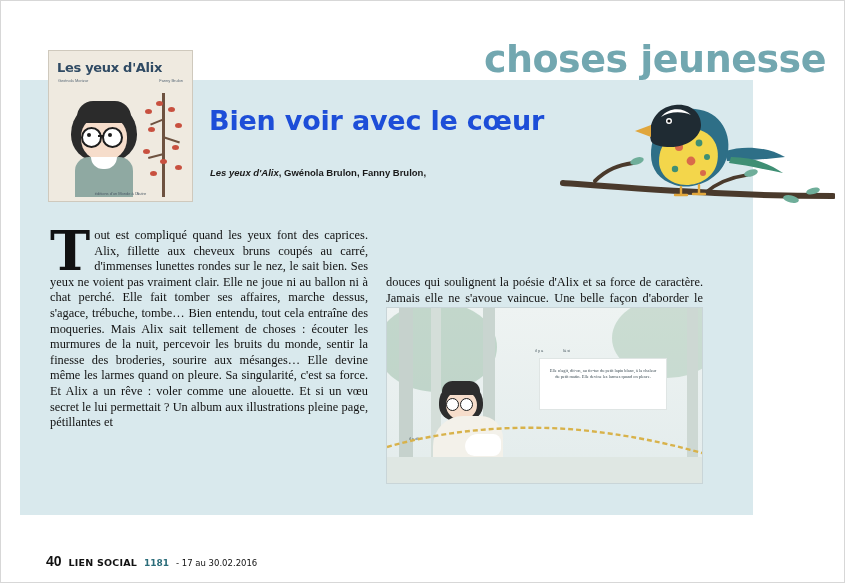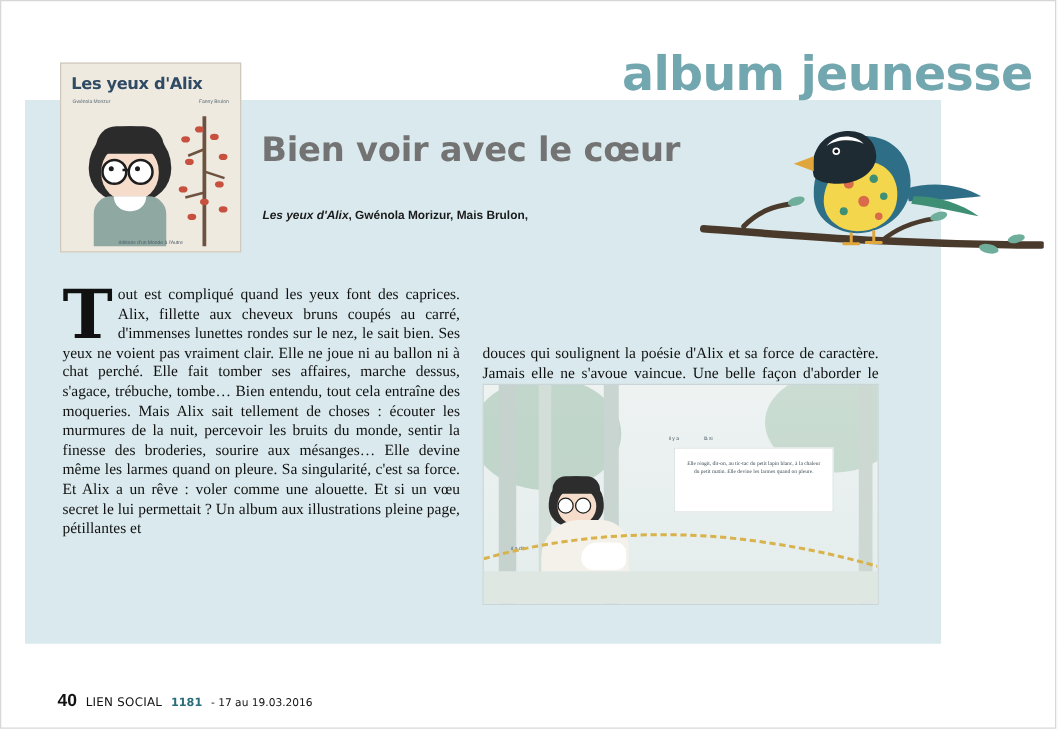--- a/index.html
+++ b/index.html
@@ -210,21 +210,21 @@
   }
 
   
   .headline {
     position: absolute;
     left: 209px;
     top: 105px;
     font-family: "DejaVu Sans", sans-serif;
     font-weight: bold;
     font-size: 27px;
-    color: #737373;
+    color: #1d4ed8;
     letter-spacing: -0.2px;
   }
 
   
   .credits {
     position: absolute;
     left: 210px;
     top: 166px;
     width: 340px;
     font-size: 9.5px;
@@ -404,21 +404,21 @@
     gap: 7px;
   }
   .footer .pageno {
     font-family: Liberation Sans, sans-serif;
     font-weight: bold;
     font-size: 14px;
     color: #111;
   }
   .footer .mag {
     font-family: "DejaVu Sans", sans-serif;
-    font-weight: normal;
+    font-weight: bold;
     font-size: 9.5px;
     color: #111;
     letter-spacing: .2px;
     margin-top: 16px;
   }
   .footer .issue {
     font-family: "DejaVu Sans", sans-serif;
     font-weight: bold;
     font-size: 9px;
     color: #2c6d7a;
@@ -433,21 +433,21 @@
 </head>
 <body>
 
 <div class="page">
 
   <div class="tint-band"></div>
   <div class="tint-band-right"></div>
   <div class="white-gutter-left"></div>
   <div class="white-strip-top"></div>
 
-  <div class="rubric">album jeunesse</div>
+  <div class="rubric">choses jeunesse</div>
 
   <div class="cover">
     <div class="cover-title">Les yeux d'Alix</div>
     <div class="cover-sub">Gwénola Morizur</div>
     <div class="cover-sub2">Fanny Brulon</div>
 
     <div class="cv-tree">
       <div class="cv-branch" style="left:20px; top:0; width:3px; height:104px;"></div>
       <div class="cv-branch" style="left:8px; top:28px; width:14px; height:2px; transform:rotate(-22deg);"></div>
       <div class="cv-branch" style="left:22px; top:46px; width:16px; height:2px; transform:rotate(18deg);"></div>
@@ -474,21 +474,21 @@
     <div class="cv-pupil r"></div>
     <div class="cv-body"></div>
     <div class="cv-collar"></div>
 
     <div class="cover-pub">éditions d'un Monde à l'Autre</div>
   </div>
 
   <div class="headline">Bien voir avec le cœur</div>
 
   <div class="credits">
-    <i>Les yeux d'Alix</i><b>, Gwénola Morizur, Mais Brulon,</b><br>
+    <i>Les yeux d'Alix</i><b>, Gwénola Brulon, Fanny Brulon,</b><br>
   </div>
 
   <div class="bird-wrap">
     <svg width="280" height="125" viewBox="0 0 280 125" xmlns="http://www.w3.org/2000/svg">
 
       <path d="M8 88 C 60 92, 110 96, 160 98 C 200 100, 240 101, 278 101" stroke="#4a3a2c" stroke-width="6" fill="none" stroke-linecap="round"></path>
       <path d="M40 86 C 52 74, 64 70, 78 68" stroke="#4a3a2c" stroke-width="4" fill="none" stroke-linecap="round"></path>
       <path d="M150 98 C 164 86, 178 82, 192 80" stroke="#4a3a2c" stroke-width="3.5" fill="none" stroke-linecap="round"></path>
 
       <ellipse cx="82" cy="66" rx="7" ry="3.4" fill="#6fae9a" transform="rotate(-18 82 66)"></ellipse>
@@ -557,17 +557,17 @@
     <svg class="ii-rope" viewBox="0 0 317 40" preserveAspectRatio="none">
       <path d="M0 30 C 70 10, 150 6, 220 16 C 265 22, 295 30, 317 36" stroke="#d8b24a" stroke-width="2.4" fill="none" stroke-dasharray="5 3"></path>
     </svg>
     <div class="ii-ground"></div>
   </div>
 
   <div class="footer">
     <span class="pageno">40</span>
     <span class="mag">LIEN SOCIAL</span>
     <span class="issue">1181</span>
-    <span class="date">- 17 au 19.03.2016</span>
+    <span class="date">- 17 au 30.02.2016</span>
   </div>
 
   <div class="page-border"></div>
 </div>
 
 </body></html>

